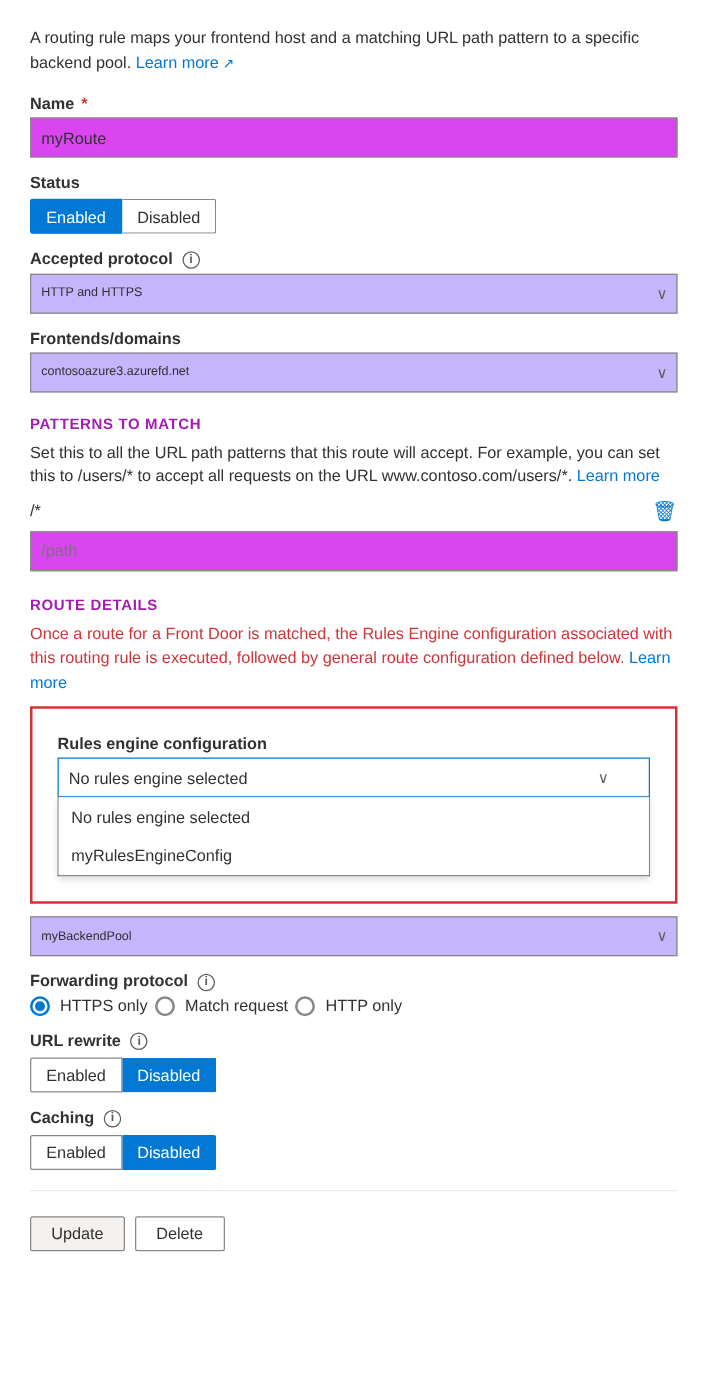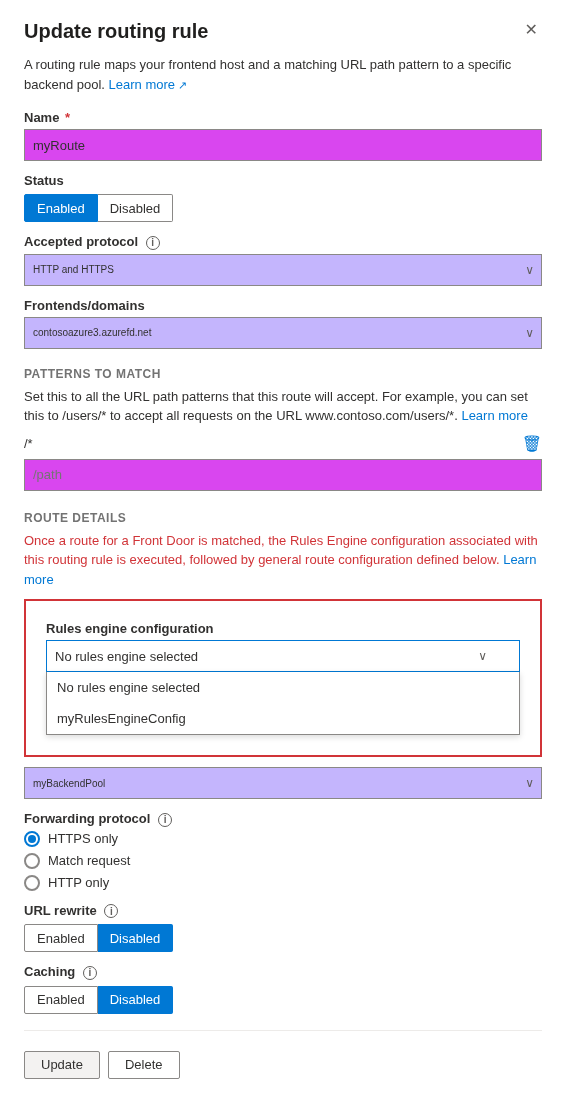--- a/index.html
+++ b/index.html
@@ -140,21 +140,21 @@
       transform: translateY(-50%);
       pointer-events: none;
       color: #605e5c;
       font-size: 12px;
     }
     .section-title {
       font-size: 12px;
       font-weight: 700;
       letter-spacing: 0.5px;
       text-transform: uppercase;
-      color: #737373;
+      color: #a21caf;
       margin-top: 18px;
       margin-bottom: 6px;
     }
     .pattern-description {
       font-size: 13px;
       color: #323130;
       line-height: 1.5;
       margin-bottom: 8px;
     }
     .pattern-row {
@@ -212,21 +212,21 @@
     .dropdown-option {
       padding: 8px 10px;
       font-size: 13px;
       color: #323130;
       cursor: pointer;
       background: #fff;
     }
     
     .radio-group {
       display: flex;
-      flex-direction: column;
+      flex-direction: row;
       gap: 6px;
       margin-top: 4px;
     }
     .radio-item {
       display: flex;
       align-items: center;
       gap: 8px;
       cursor: pointer;
       font-size: 13px;
     }
@@ -277,24 +277,20 @@
       border: 1px solid #8a8886;
       color: #323130;
     }
   </style>
 </head>
 <body>
 
 <div class="panel">
 
   
-  <div class="panel-header">
-    <h1 class="panel-title">Update routing rule</h1>
-    <button class="close-btn">✕</button>
-  </div>
 
   
   <p class="description">
     <span>A routing rule maps your frontend host and a matching URL path pattern to a specific backend pool.</span>
     <a href="#" class="ext-link">Learn more</a>
   </p>
 
   
   <div>
     <div class="field-label">

